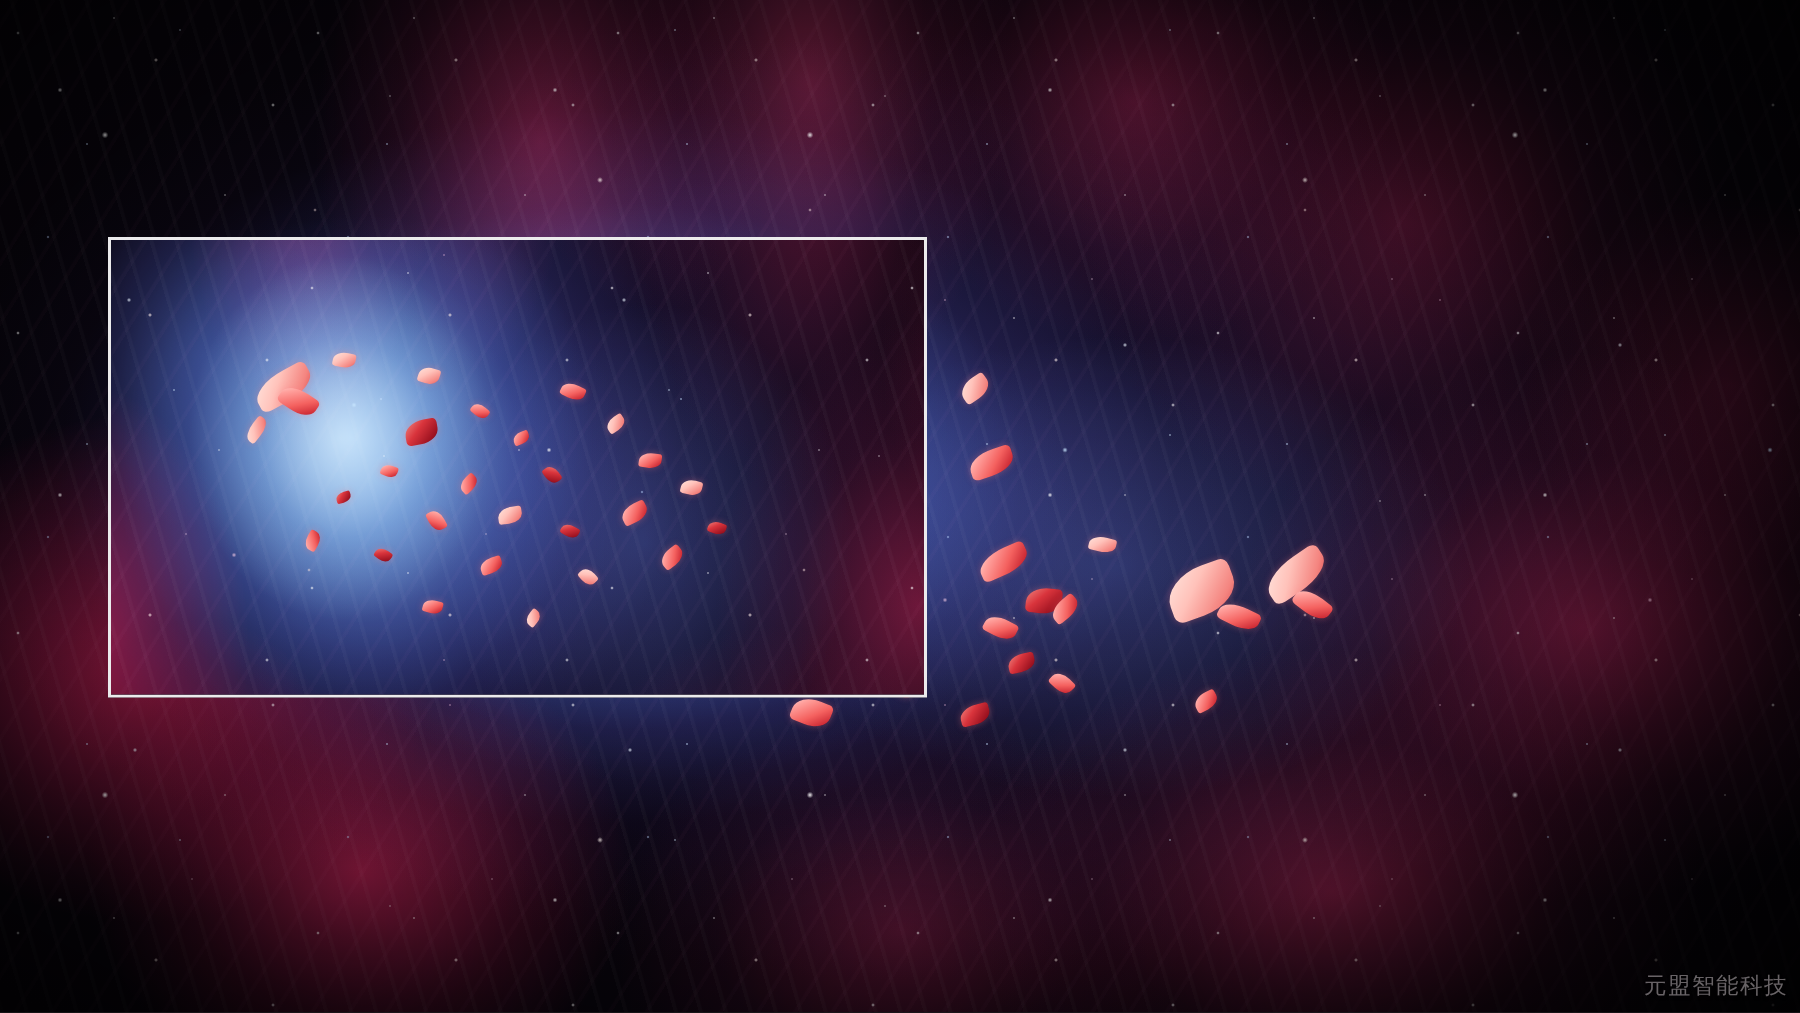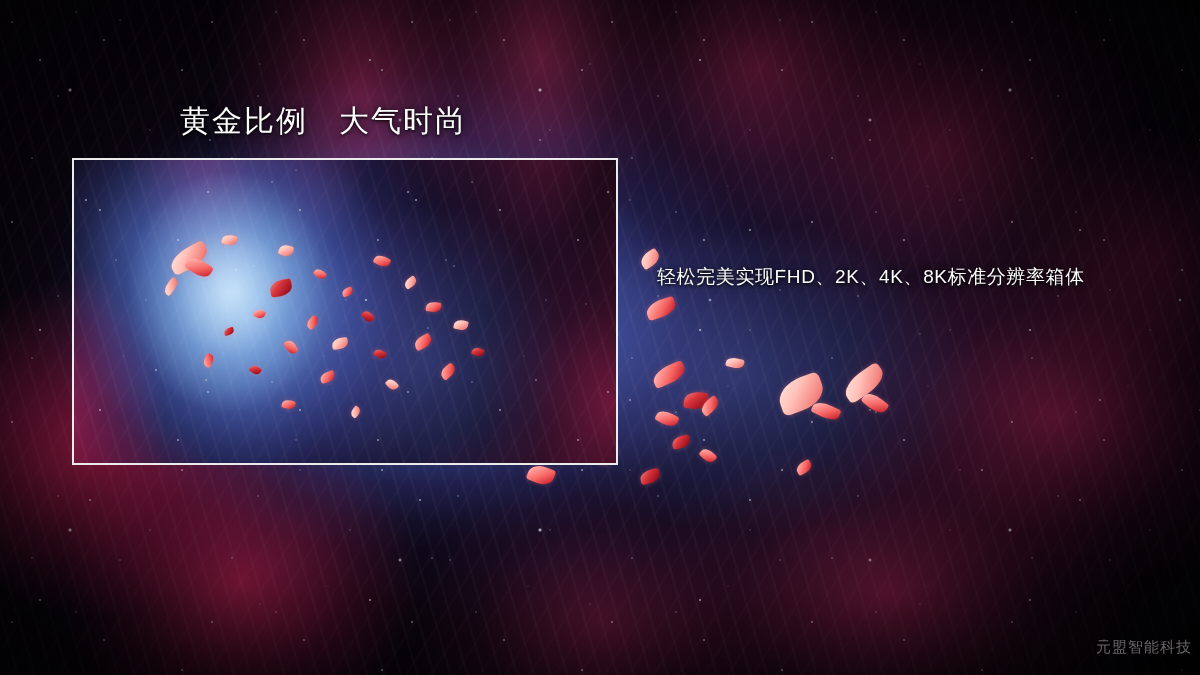--- a/index.html
+++ b/index.html
@@ -197,21 +197,21 @@
     font-size: 19px;
     line-height: 41px;
     letter-spacing: 0.6px;
     text-shadow: 0 0 9px rgba(0,0,0,0.8), 0 1px 3px rgba(0,0,0,0.95);
     white-space: pre;
   }
 
   #watermark {
     position: absolute;
     right: 8px;
-    bottom: 18px;
+    bottom: 8px;
     font-size: 15px;
     color: rgba(190,180,185,0.55);
     letter-spacing: 1px;
     text-shadow: 0 1px 2px rgba(0,0,0,0.7);
     white-space: pre;
   }
 </style>
 </head>
 <body>
 
@@ -239,21 +239,20 @@
       <div class="petal pale" style="left: 778px; top: 378px; width: 46px; height: 32px; transform: rotate(-20deg);"></div>
       <div class="petal" style="left: 812px; top: 404px; width: 28px; height: 14px; transform: rotate(26deg);"></div>
       <div class="petal pale" style="left: 842px; top: 372px; width: 44px; height: 22px; transform: rotate(-34deg);"></div>
       <div class="petal" style="left: 862px; top: 396px; width: 26px; height: 14px; transform: rotate(38deg);"></div>
       <div class="petal" style="left: 796px; top: 462px; width: 16px; height: 11px; transform: rotate(-28deg);"></div>
       <div class="petal" style="left: 528px; top: 466px; width: 26px; height: 18px; transform: rotate(22deg);"></div>
       <div class="petal dark" style="left: 640px; top: 470px; width: 20px; height: 13px; transform: rotate(-14deg);"></div>
       <div class="petal" style="left: 592px; top: 452px; width: 18px; height: 11px; transform: rotate(52deg);"></div>
     </div>
 
-  <div id="slide-title">黄金比例   大气时尚</div>
 
   <div id="picture-frame">
     <div class="frame-inner">
       <div class="frame-bg bg-base"></div>
       <div class="frame-bg bg-red"></div>
       <div class="frame-bg bg-blue"></div>
       <div class="frame-bg bg-wisp"></div>
       <div class="frame-bg stars"></div>
       <div class="frame-bg stars2"></div>
       <div class="frame-bg stars3"></div>
@@ -284,18 +283,17 @@
           <div class="petal pale" style="left: 312px; top: 220px; width: 12px; height: 9px; transform: rotate(48deg);"></div>
           <div class="petal" style="left: 366px; top: 206px; width: 16px; height: 11px; transform: rotate(-38deg);"></div>
           <div class="petal dark" style="left: 398px; top: 188px; width: 12px; height: 8px; transform: rotate(20deg);"></div>
           <div class="petal" style="left: 208px; top: 240px; width: 13px; height: 9px; transform: rotate(16deg);"></div>
           <div class="petal pale" style="left: 276px; top: 248px; width: 11px; height: 8px; transform: rotate(-50deg);"></div>
         </div>
     </div>
   </div>
 
   <div id="body-copy">
-    <div class="copy-line">轻松完美实现FHD、2K、4K、8K标准分辨率箱体</div>
   </div>
 
   <div id="watermark">元盟智能科技</div>
 
 </div>
 
 </body></html>

